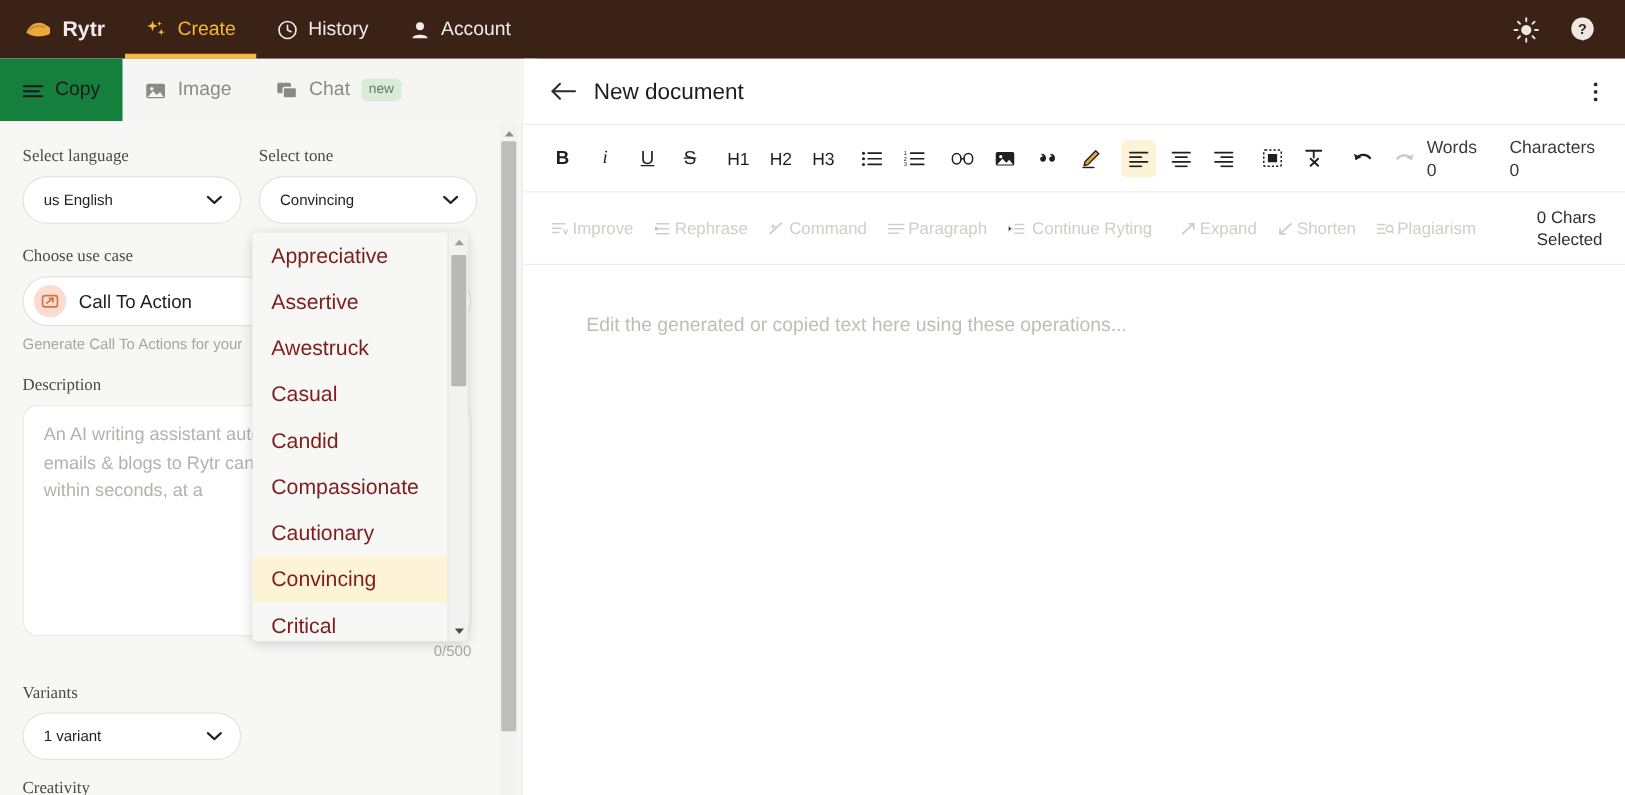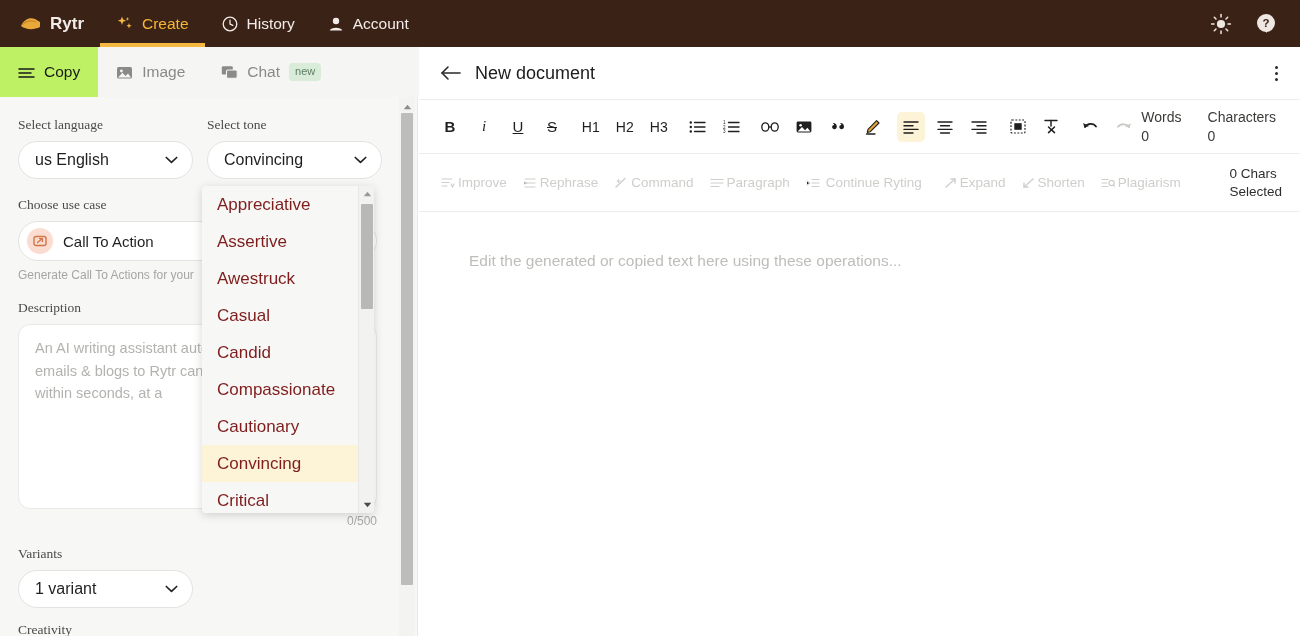--- a/index.html
+++ b/index.html
@@ -36,40 +36,40 @@
 
   
   .subtabs {
     position: absolute; left: 0; top: 47px; width: 430px; height: 50px;
     background: #f5f5f4; display: flex; align-items: stretch;
   }
   .subtab {
     display: flex; align-items: center; gap: 9px;
     padding: 0 18px; color: #8a8a87; font-size: 15.5px; cursor: pointer;
   }
-  .subtab.active { background: #bef264; color: #1a1a1a; }
+  .subtab.active { background: #15803d; color: #1a1a1a; }
   .badge-new {
     background: #d8ecd9; color: #5f7f63; font-size: 11px;
     border-radius: 4px; padding: 2px 6px; line-height: 1.2;
   }
 
   
   .leftpanel {
     position: absolute; left: 0; top: 97px; width: 418px; height: 539px;
     background: #f7f7f6; overflow: hidden;
   }
   .lp-inner { padding: 20px 18px 0 18px; position: relative; }
   .field-label { font-size: 13.5px; color: #4a4a48; margin-bottom: 8px; font-family: Liberation Serif, serif; }
   .row2 { display: flex; gap: 14px; }
   .col { width: 175px; }
   .select {
     width: 175px; height: 38px; background: #ffffff;
     border: 1px solid #e3e3e1; border-radius: 19px;
     display: flex; align-items: center; justify-content: space-between;
-    padding: 0 14px 0 16px; font-size: 16px; color: #1f1f1f; cursor: pointer;
+    padding: 0 14px 0 16px; font-size: 12px; color: #1f1f1f; cursor: pointer;
   }
   .chev { color: #222; font-size: 12px; line-height: 1; }
   .block { margin-bottom: 18px; }
 
   .usecase {
     width: 359px; height: 40px; background: #fff;
     border: 1px solid #e3e3e1; border-radius: 20px;
     display: flex; align-items: center; padding: 0 8px; cursor: pointer;
   }
   .uc-badge {

